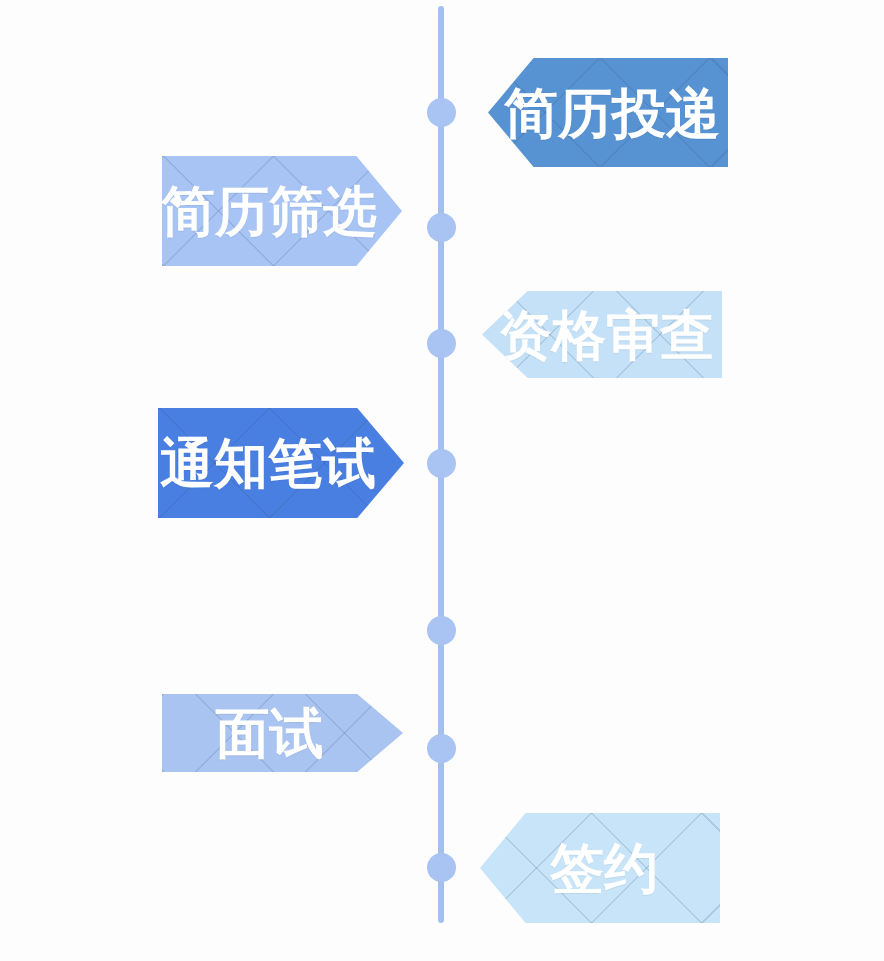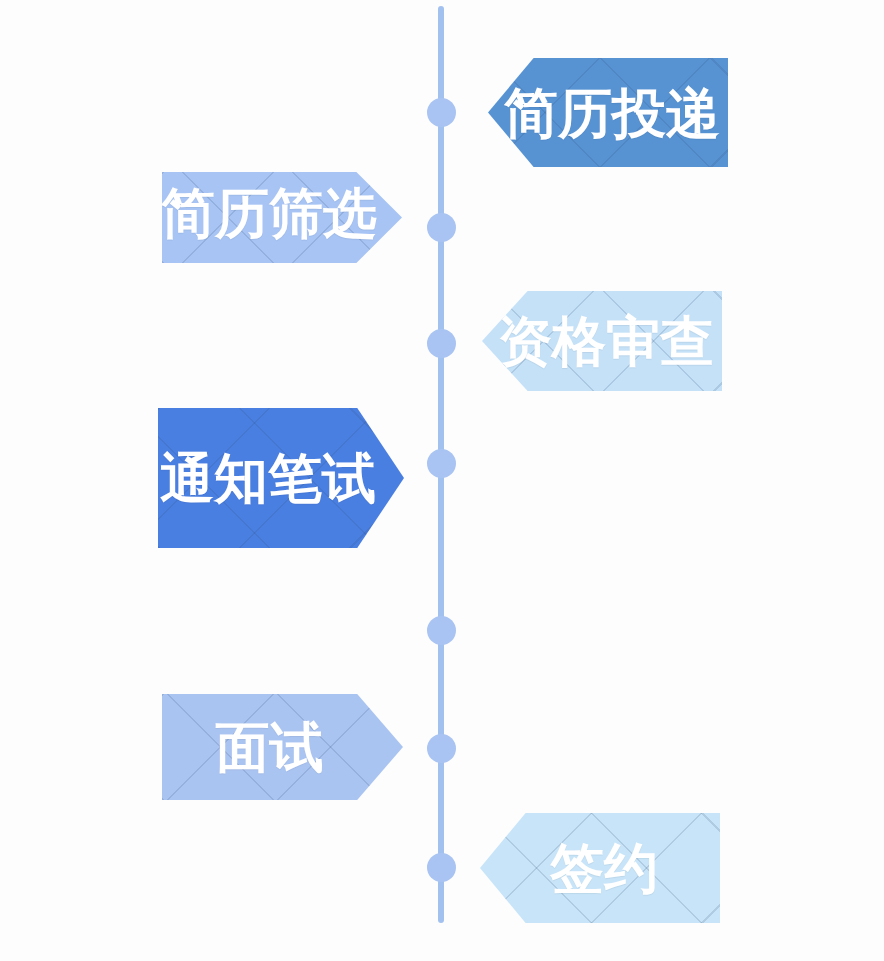--- a/index.html
+++ b/index.html
@@ -62,25 +62,25 @@
   .point-left {
     clip-path: polygon(0% 50%, 19% 0%, 100% 0%, 100% 100%, 19% 100%);
     padding-left: 8px;
   }
   
   .point-right {
     clip-path: polygon(0% 0%, 81% 0%, 100% 50%, 81% 100%, 0% 100%);
     padding-right: 26px;
   }
   .s1 { left: 488px; top:  58px; width: 240px; height: 109px; }
-  .s2 { left: 162px; top: 172px; width: 240px; height: 91px; font-family: Liberation Mono, monospace; }
-  .s3 { left: 482px; top: 291px; width: 240px; height: 100px; }
-  .s4 { left: 158px; top: 408px; width: 246px; height: 140px; }
+  .s2 { left: 162px; top: 156px; width: 240px; height: 110px; }
+  .s3 { left: 482px; top: 291px; width: 240px; height: 87px; }
+  .s4 { left: 158px; top: 408px; width: 246px; height: 110px; }
   .s5 { left: 480px; top: 583px; width: 243px; height: 103px; }
-  .s6 { left: 162px; top: 694px; width: 241px; height: 106px; }
+  .s6 { left: 162px; top: 694px; width: 241px; height: 78px; }
   .s7 { left: 480px; top: 813px; width: 240px; height: 110px; }
 </style>
 </head>
 <body>
 
 <div class="canvas">
 
   <div class="tl-line" style="background-color: rgb(163, 193, 238);"></div>
 
   <div class="dot d1" style="background-color: rgb(169, 196, 242);"></div>

